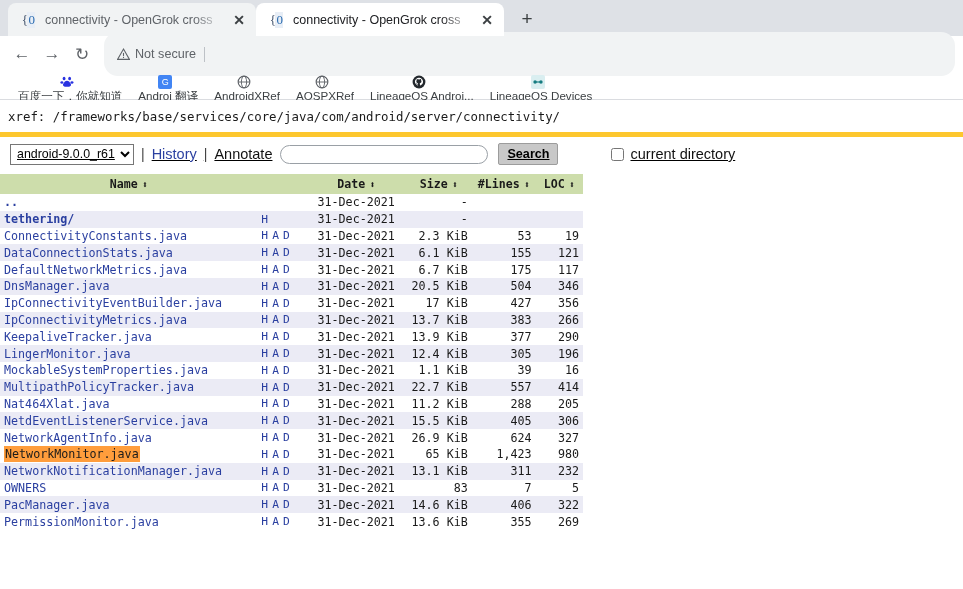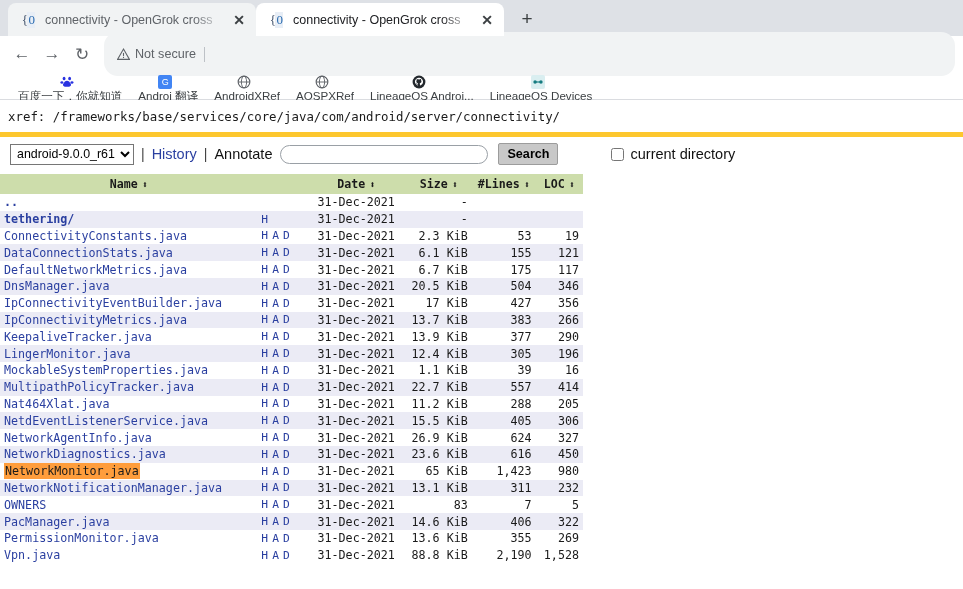--- a/index.html
+++ b/index.html
@@ -157,20 +157,21 @@
   }
   .xref-line .lbl { color: #1a1a1a; }
   .gold-bar { height: 5px; background: #fdc72e; width: 100%; }
 
   .ctrlbar {
     display: flex;
     align-items: center;
     padding: 6px 0 6px 10px;
     gap: 0px;
     font-family: "Liberation Sans", sans-serif;
+    text-decoration: underline;
   }
   select.proj {
     font-family: "Liberation Sans", sans-serif;
     font-size: 12.4px;
     height: 21px;
     padding: 0 2px;
     border: 1px solid #767676;
     background: #ffffff;
     color: #000;
   }
@@ -501,28 +502,20 @@
           <td class="loc">306</td>
         </tr>
         <tr class="odd">
           <td class="name"><a href="#">NetworkAgentInfo.java</a></td>
           <td class="links"><a href="#">H</a><a href="#">A</a><a href="#">D</a></td>
           <td class="date">31-Dec-2021</td>
           <td class="size">26.9 KiB</td>
           <td class="lines">624</td>
           <td class="loc">327</td>
         </tr>
-        <tr class="even">
-          <td class="name"><a href="#">NetworkDiagnostics.java</a></td>
-          <td class="links"><a href="#">H</a><a href="#">A</a><a href="#">D</a></td>
-          <td class="date">31-Dec-2021</td>
-          <td class="size">23.6 KiB</td>
-          <td class="lines">616</td>
-          <td class="loc">450</td>
-        </tr>
         <tr class="odd">
           <td class="name"><a href="#"><span class="hl">NetworkMonitor.java</span></a></td>
           <td class="links"><a href="#">H</a><a href="#">A</a><a href="#">D</a></td>
           <td class="date">31-Dec-2021</td>
           <td class="size">65 KiB</td>
           <td class="lines">1,423</td>
           <td class="loc">980</td>
         </tr>
         <tr class="even">
           <td class="name"><a href="#">NetworkNotificationManager.java</a></td>
@@ -549,24 +542,16 @@
           <td class="loc">322</td>
         </tr>
         <tr class="odd">
           <td class="name"><a href="#">PermissionMonitor.java</a></td>
           <td class="links"><a href="#">H</a><a href="#">A</a><a href="#">D</a></td>
           <td class="date">31-Dec-2021</td>
           <td class="size">13.6 KiB</td>
           <td class="lines">355</td>
           <td class="loc">269</td>
         </tr>
-        <tr class="odd">
-          <td class="name"><a href="#">Vpn.java</a></td>
-          <td class="links"><a href="#">H</a><a href="#">A</a><a href="#">D</a></td>
-          <td class="date">31-Dec-2021</td>
-          <td class="size">88.8 KiB</td>
-          <td class="lines">2,190</td>
-          <td class="loc">1,528</td>
-        </tr>
       </tbody>
   </table>
 
 </div>
 
 </body></html>

